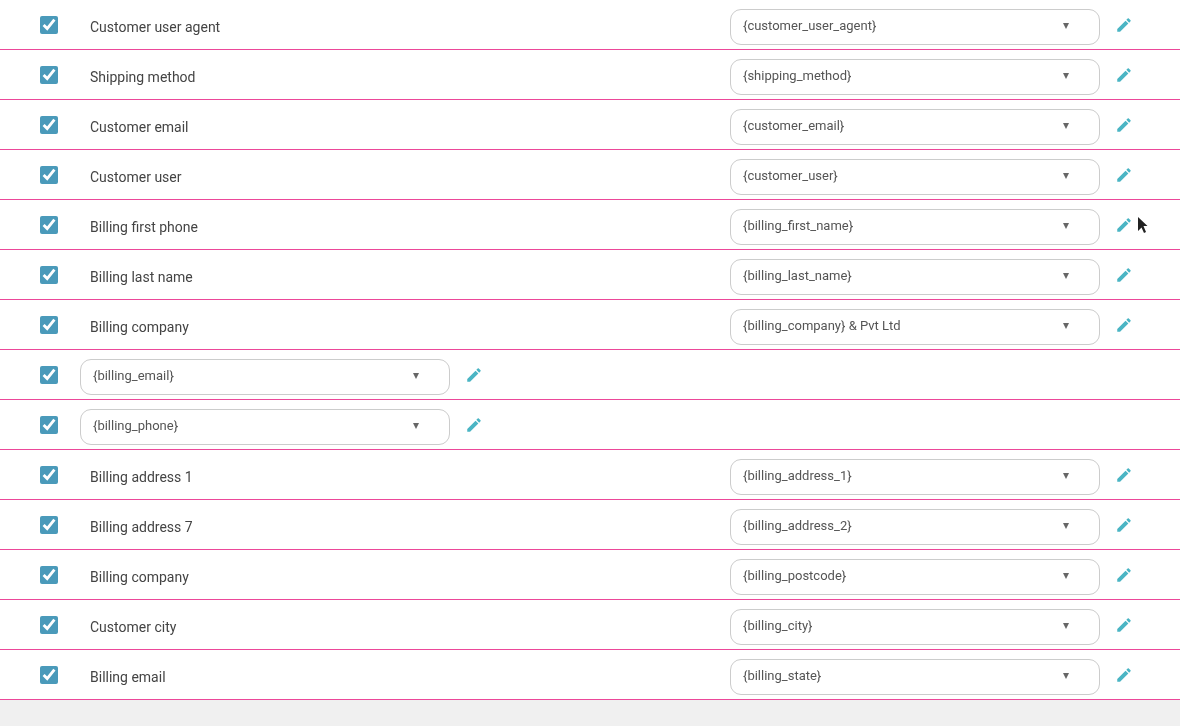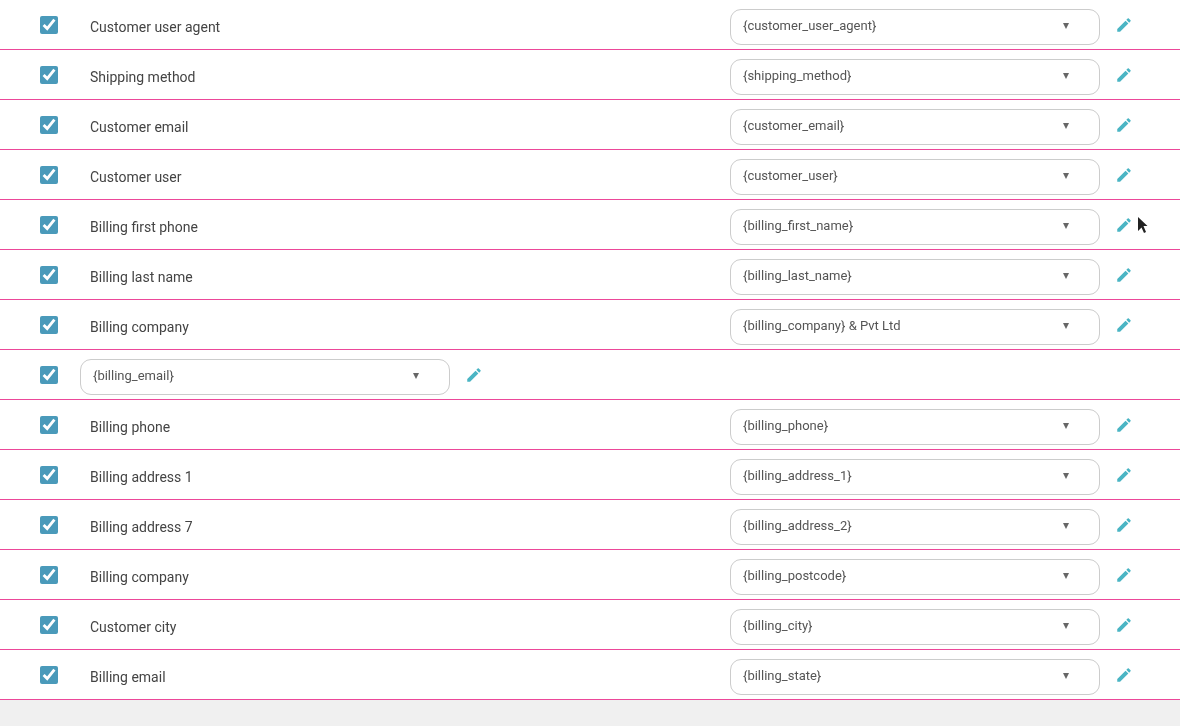--- a/index.html
+++ b/index.html
@@ -268,21 +268,20 @@
             </div>
           </div>
           <div class="action-cell">
             <span class="edit-icon"><svg viewBox="0 0 24 24" xmlns="http://www.w3.org/2000/svg">
       <path d="M3 17.25V21h3.75L17.81 9.94l-3.75-3.75L3 17.25zM20.71 7.04c.39-.39.39-1.02 0-1.41l-2.34-2.34c-.39-.39-1.02-.39-1.41 0l-1.83 1.83 3.75 3.75 1.83-1.83z"></path>
     </svg></span>
           </div>
         </div>
         <div class="table-row">
           <div class="checkbox-cell"><input type="checkbox" checked="" style=""></div>
-          <div class="label-cell">Billing phone</div>
           <div class="dropdown-cell">
             <div class="dropdown-wrapper">
               <div class="dropdown-display">
                 <span class="value-text">{billing_phone}</span>
                 <span class="chevron-icon">▾</span>
               </div>
             </div>
           </div>
           <div class="action-cell">
             <span class="edit-icon"><svg viewBox="0 0 24 24" xmlns="http://www.w3.org/2000/svg">

